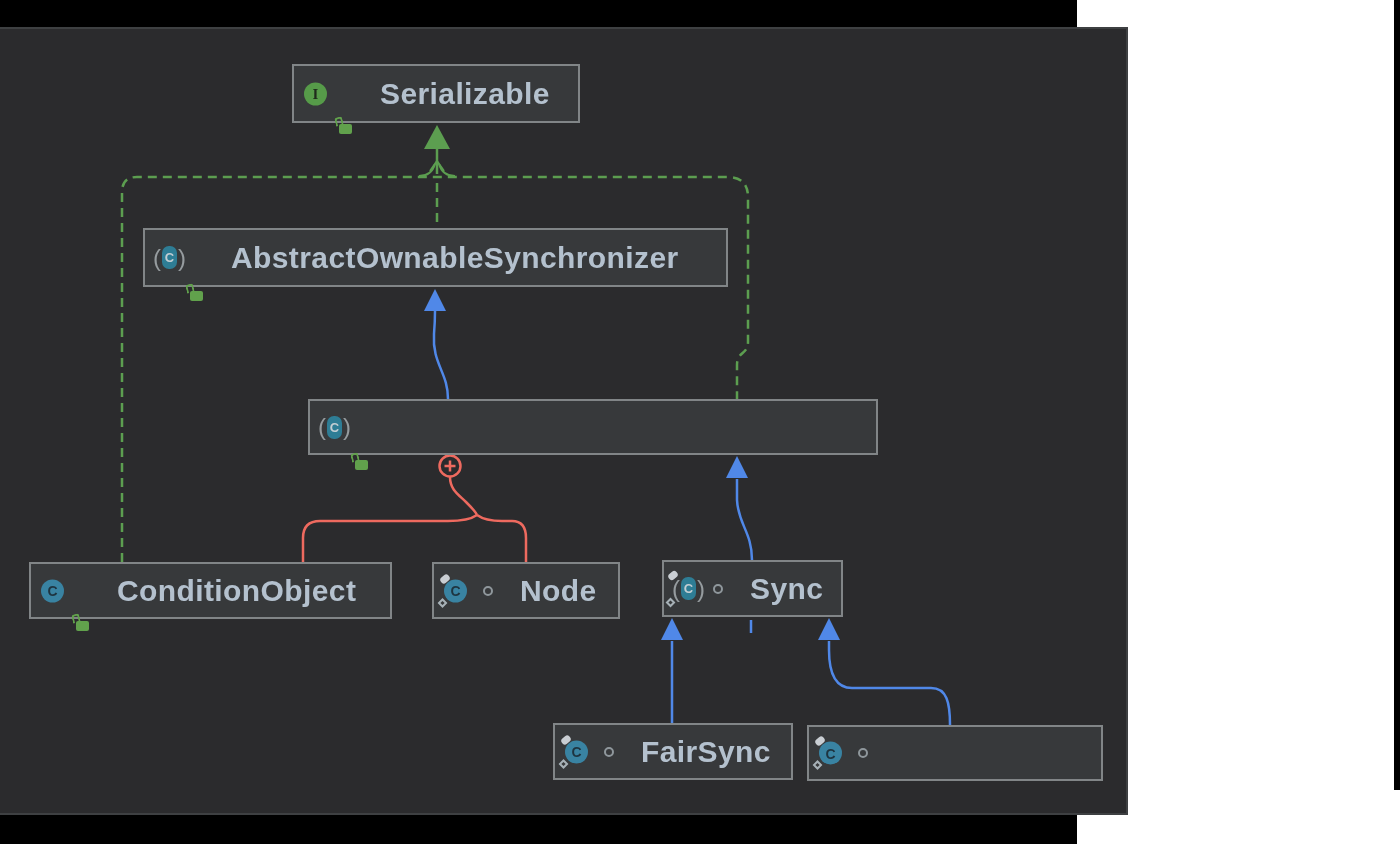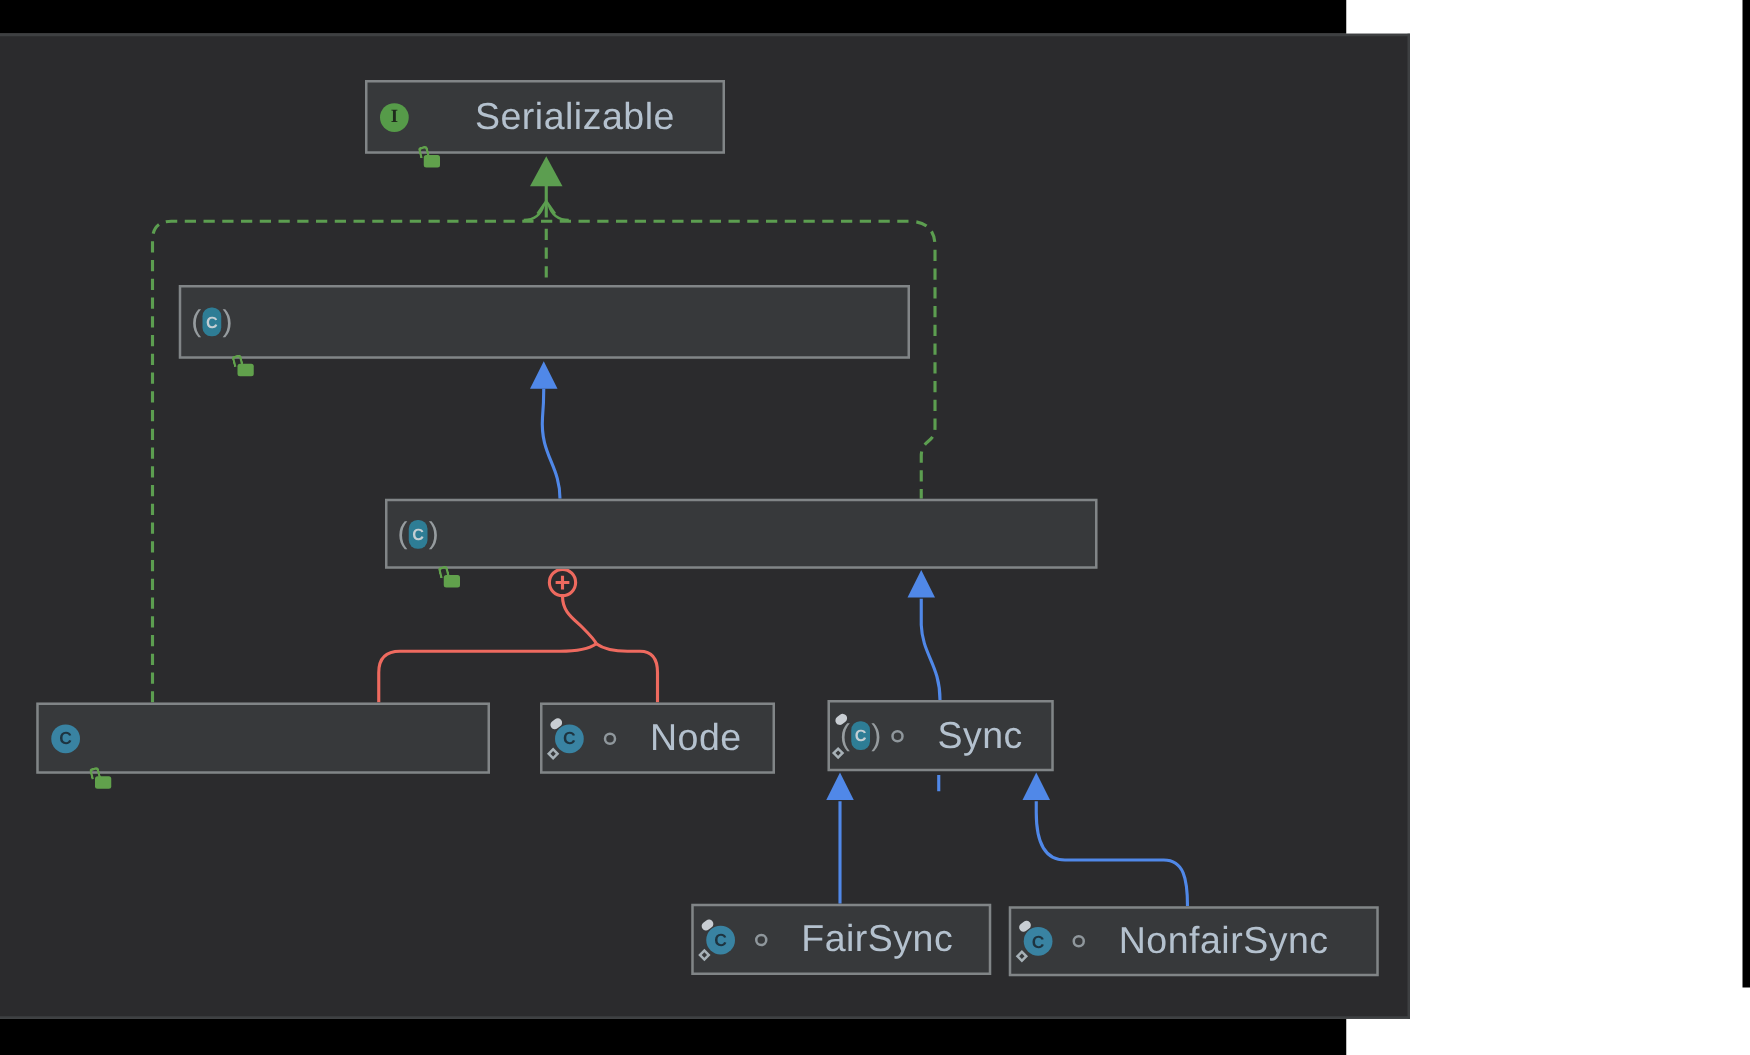--- a/index.html
+++ b/index.html
@@ -24,21 +24,21 @@
   .e-dash{fill:none;stroke:var(--green);stroke-width:2.5;stroke-dasharray:9 6;}
   .e-green{fill:none;stroke:var(--green);stroke-width:2.5;}
   .e-green-thin{fill:none;stroke:var(--green);stroke-width:2;}
   .f-green{fill:var(--green);stroke:none;}
   .e-blue{fill:none;stroke:var(--blue);stroke-width:2.5;}
   .f-blue{fill:var(--blue);stroke:none;}
   .e-red{fill:none;stroke:var(--red);stroke-width:2.5;}
 
   .node{position:absolute;background:var(--node-bg);border:2px solid var(--node-border);}
   .node .n-label{position:absolute;left:86px;top:50%;transform:translateY(-50%);
-                 font-size:30px;letter-spacing:.4px;color:var(--node-text);white-space:nowrap;}
+                 font-size:30px;letter-spacing:.4px;color:var(--node-text);white-space:nowrap;font-weight:bold;}
   .n-ic{position:absolute;top:50%;transform:translateY(-50%);}
 
   
   .ic-circle{position:relative;width:23px;height:23px;border-radius:50%;
              display:flex;align-items:center;justify-content:center;}
   .ic-interface{background:var(--interface-bg);}
   .ic-interface .glyph{font-family:"Liberation Serif",serif;font-weight:700;font-size:15px;color:#1f2a1c;}
   .ic-class{background:var(--class-bg);}
   .ic-class .glyph{font-weight:700;font-size:14px;color:#1e3440;}
 
@@ -140,40 +140,42 @@
 
 <div class="node" id="n-aos">
   <span class="n-ic pos-icon-abs ic-abstract">
     <span class="paren">(</span>
     <span class="abody">C</span>
     <span class="paren">)</span>
   </span>
   <span class="n-ic pos-lock lock-icon">
     <span class="lock-shackle"></span><span class="lock-body"></span>
   </span>
+  <span class="n-label">AbstractOwnableSynchronizer</span>
 </div>
 
 <div class="node" id="n-aqs">
   <span class="n-ic pos-icon-abs ic-abstract">
     <span class="paren">(</span>
     <span class="abody">C</span>
     <span class="paren">)</span>
   </span>
   <span class="n-ic pos-lock lock-icon">
     <span class="lock-shackle"></span><span class="lock-body"></span>
   </span>
 </div>
 
 <div class="node" id="n-condition">
   <span class="n-ic pos-icon ic-circle ic-class">
     <span class="glyph">C</span>
   </span>
   <span class="n-ic pos-lock lock-icon">
     <span class="lock-shackle"></span><span class="lock-body"></span>
   </span>
+  <span class="n-label">ConditionObject</span>
 </div>
 
 <div class="node" id="n-node">
   <span class="n-ic pos-icon ic-circle ic-class">
     <span class="badge-wedge"></span>
     <span class="badge-diamond"></span>
     <span class="glyph">C</span>
   </span>
   <span class="n-ic pos-vis vis-circle"></span>
   <span class="n-label">Node</span>
@@ -201,14 +203,13 @@
   <span class="n-label">FairSync</span>
 </div>
 
 <div class="node" id="n-nonfair">
   <span class="n-ic pos-icon ic-circle ic-class">
     <span class="badge-wedge"></span>
     <span class="badge-diamond"></span>
     <span class="glyph">C</span>
   </span>
   <span class="n-ic pos-vis vis-circle"></span>
-  <span class="n-label">NonfairSync</span>
 </div>
 
 </body></html>

